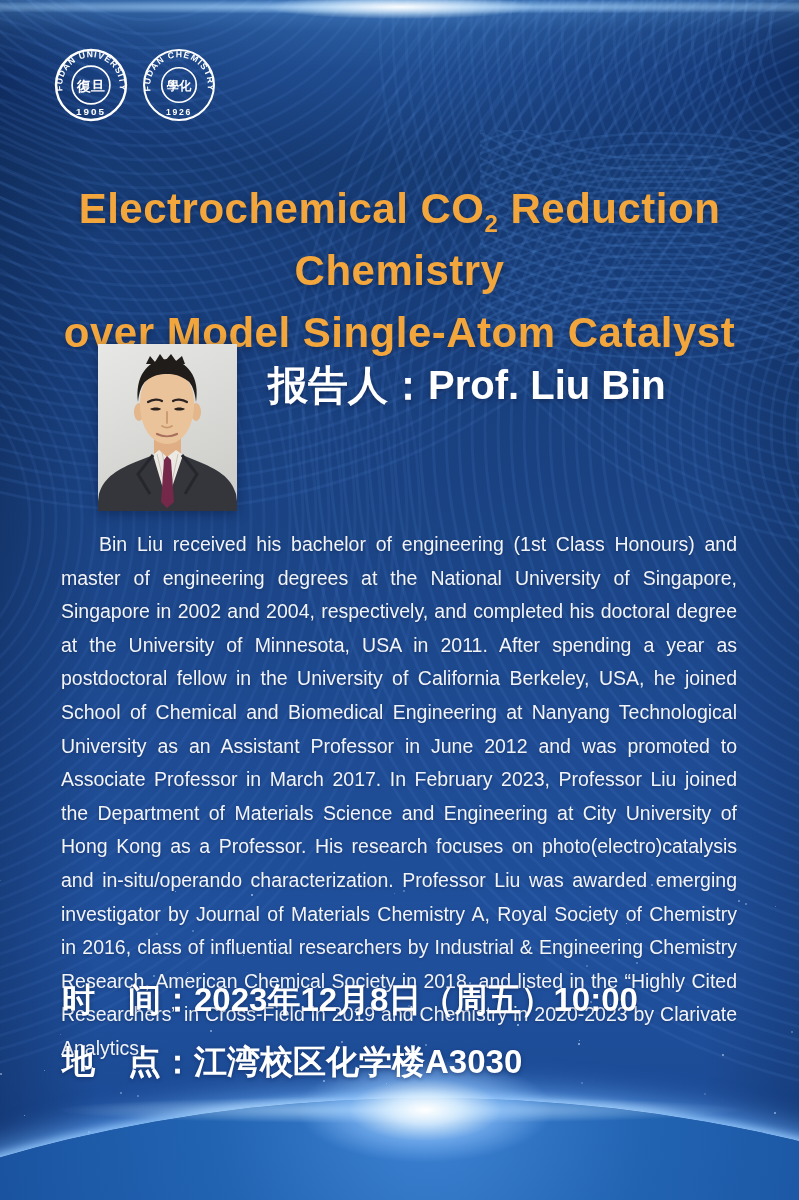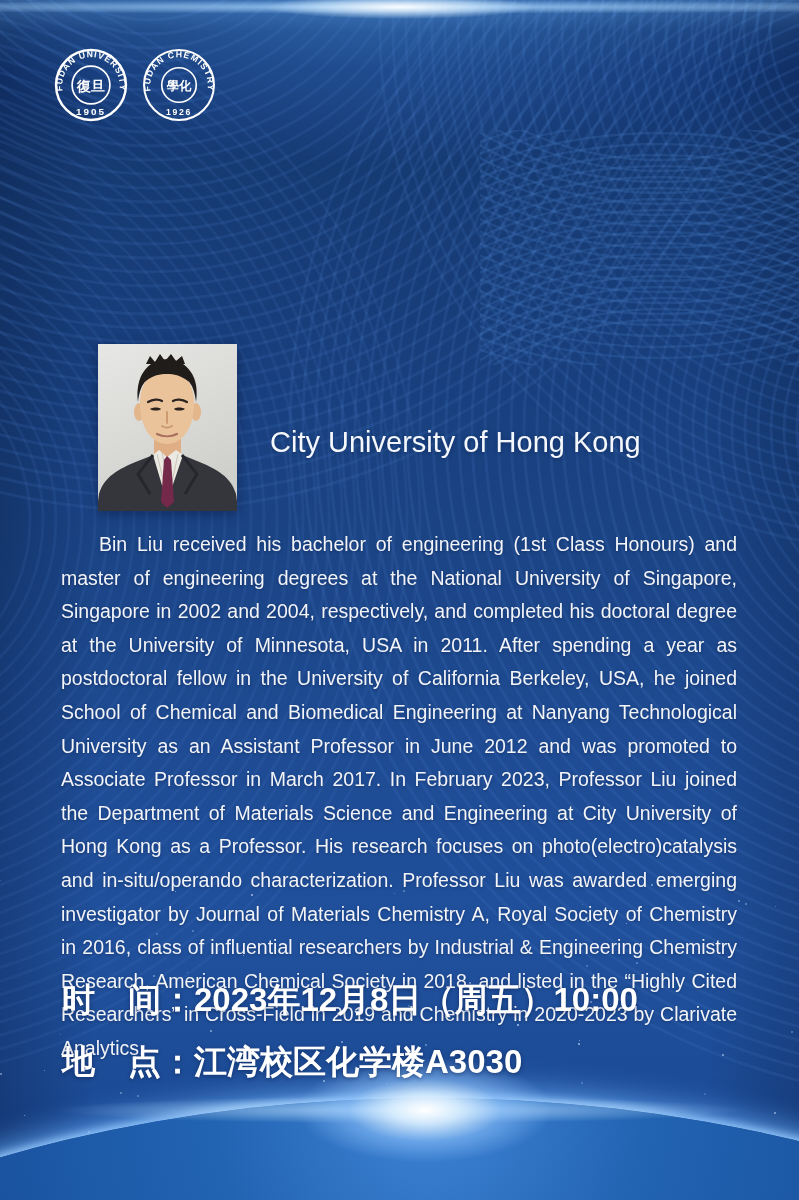--- a/index.html
+++ b/index.html
@@ -374,20 +374,22 @@
       <path id="arcC" d="M 11.7,57.0 A 35,35 0 1 1 78.3,57.0" fill="none"></path>
       <text font-size="10.5" font-weight="bold" fill="#ffffff" letter-spacing="1.4">
         <textPath href="#arcC" startOffset="50%" text-anchor="middle">FUDAN CHEMISTRY</textPath>
       </text>
       <text x="45" y="81" font-size="10.5" font-weight="bold" fill="#ffffff" text-anchor="middle" letter-spacing="2">1926</text>
       <text x="45" y="51" font-size="15" font-weight="bold" fill="#ffffff" text-anchor="middle">學化</text>
     </svg>
   </div>
 
   <div class="main-title">
+    <div><span>Electrochemical CO</span><sub>2</sub><span> Reduction Chemistry</span></div>
+    <div>over Model Single-Atom Catalyst</div>
   </div>
 
   <svg class="photo" viewBox="0 0 139 167">
     <defs>
       <linearGradient id="pbg" x1="0" y1="0" x2="0.4" y2="1">
         <stop offset="0" stop-color="#e7e7e5"></stop>
           <stop offset="1" stop-color="#cfcfcc"></stop>
       </linearGradient>
     </defs>
     <rect x="0" y="0" width="139" height="167" fill="url(#pbg)"></rect>
@@ -414,21 +416,21 @@
     <path d="M 50,58 C 55,55 61,55 64,57 M 75,57 C 78,55 84,55 89,58" stroke="#2a2220" stroke-width="2.2" fill="none" stroke-linecap="round"></path>
 
     <path d="M 52,65 C 55,63 61,63 63,65 C 61,67 55,67 52,65 Z" fill="#2a211d"></path>
     <path d="M 76,65 C 78,63 84,63 87,65 C 84,67 78,67 76,65 Z" fill="#2a211d"></path>
 
     <path d="M 69,68 L 69,79 M 64,82 C 67,84 71,84 74,82" stroke="#c9976e" stroke-width="1.8" fill="none" stroke-linecap="round"></path>
 
     <path d="M 59,90 C 65,93 73,93 79,90" stroke="#a96f5e" stroke-width="2.2" fill="none" stroke-linecap="round"></path>
   </svg>
 
-  <div class="speaker-affil">City University of Hong Kong</div>
+  <div class="speaker-name">报告人：Prof. Liu Bin</div>
 
   <div class="bio">Bin Liu received his bachelor of engineering (1st Class Honours) and master of engineering degrees at the National University of Singapore, Singapore in 2002 and 2004, respectively, and completed his doctoral degree at the University of Minnesota, USA in 2011. After spending a year as postdoctoral fellow in the University of California Berkeley, USA, he joined School of Chemical and Biomedical Engineering at Nanyang Technological University as an Assistant Professor in June 2012 and was promoted to Associate Professor in March 2017. In February 2023, Professor Liu joined the Department of Materials Science and Engineering at City University of Hong Kong as a Professor. His research focuses on photo(electro)catalysis and in-situ/operando characterization. Professor Liu was awarded emerging investigator by Journal of Materials Chemistry A, Royal Society of Chemistry in 2016, class of influential researchers by Industrial &amp; Engineering Chemistry Research, American Chemical Society in 2018, and listed in the “Highly Cited Researchers” in Cross-Field in 2019 and Chemistry in 2020-2023 by Clarivate Analytics.</div>
 
   <div class="details">
     <div class="detail-row">
       <span class="detail-label">时　间：</span><span class="detail-value">2023年12月8日（周五）10:00</span>
     </div>
     <div class="detail-row">
       <span class="detail-label">地　点：</span><span class="detail-value">江湾校区化学楼A3030</span>
     </div>

